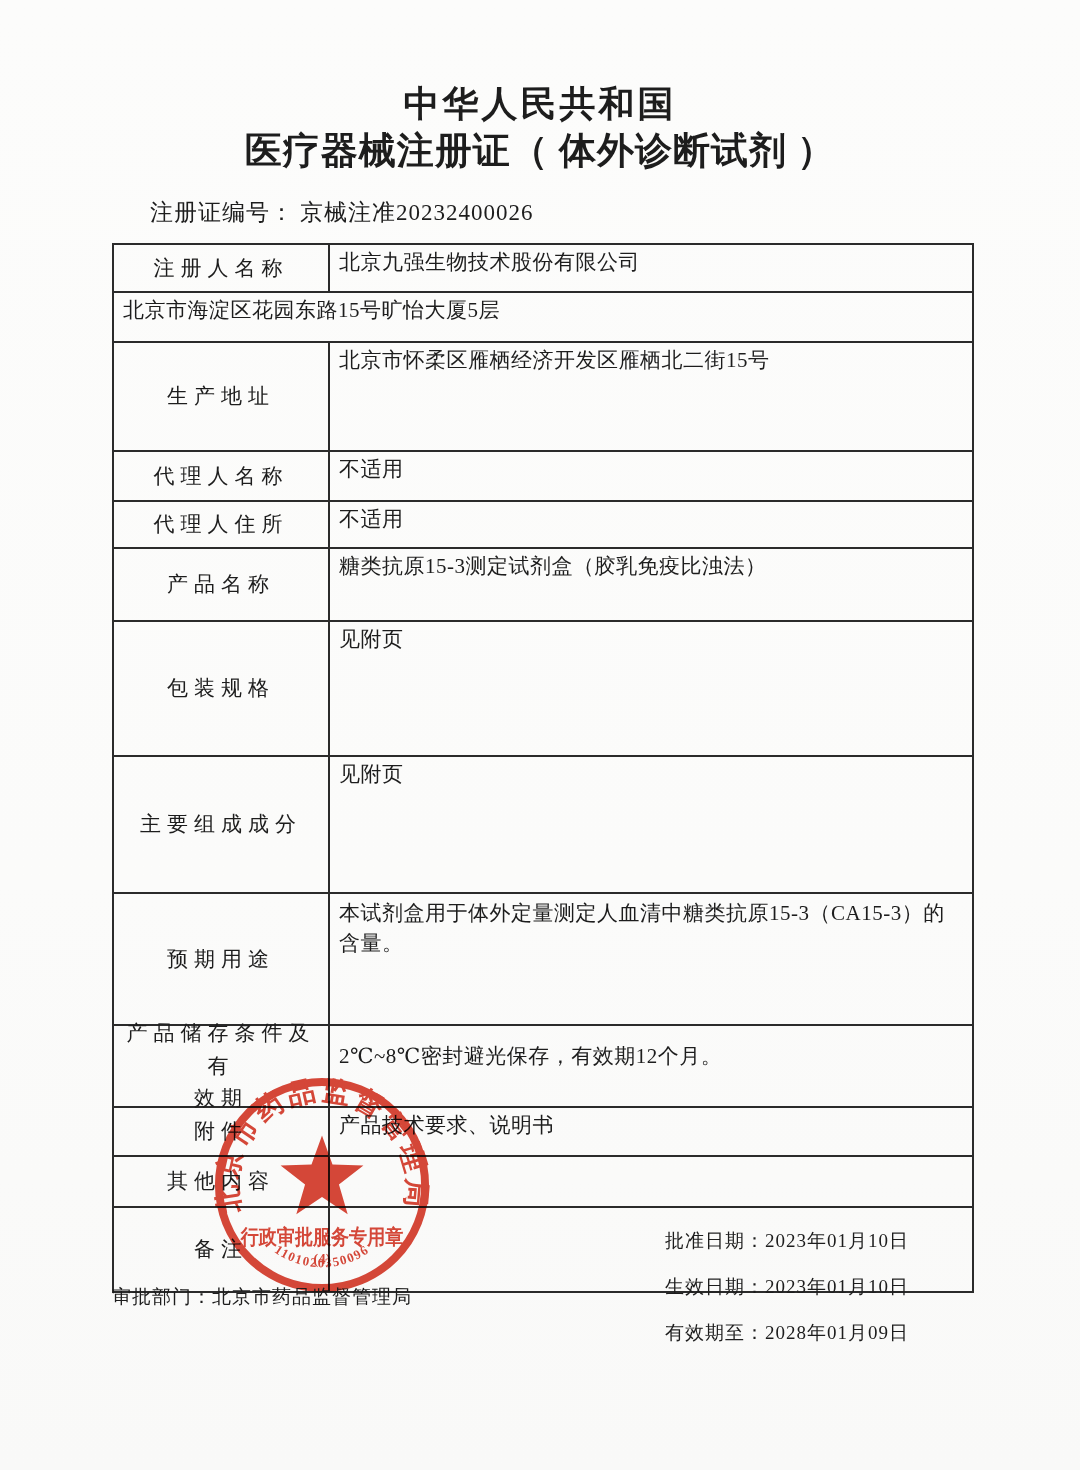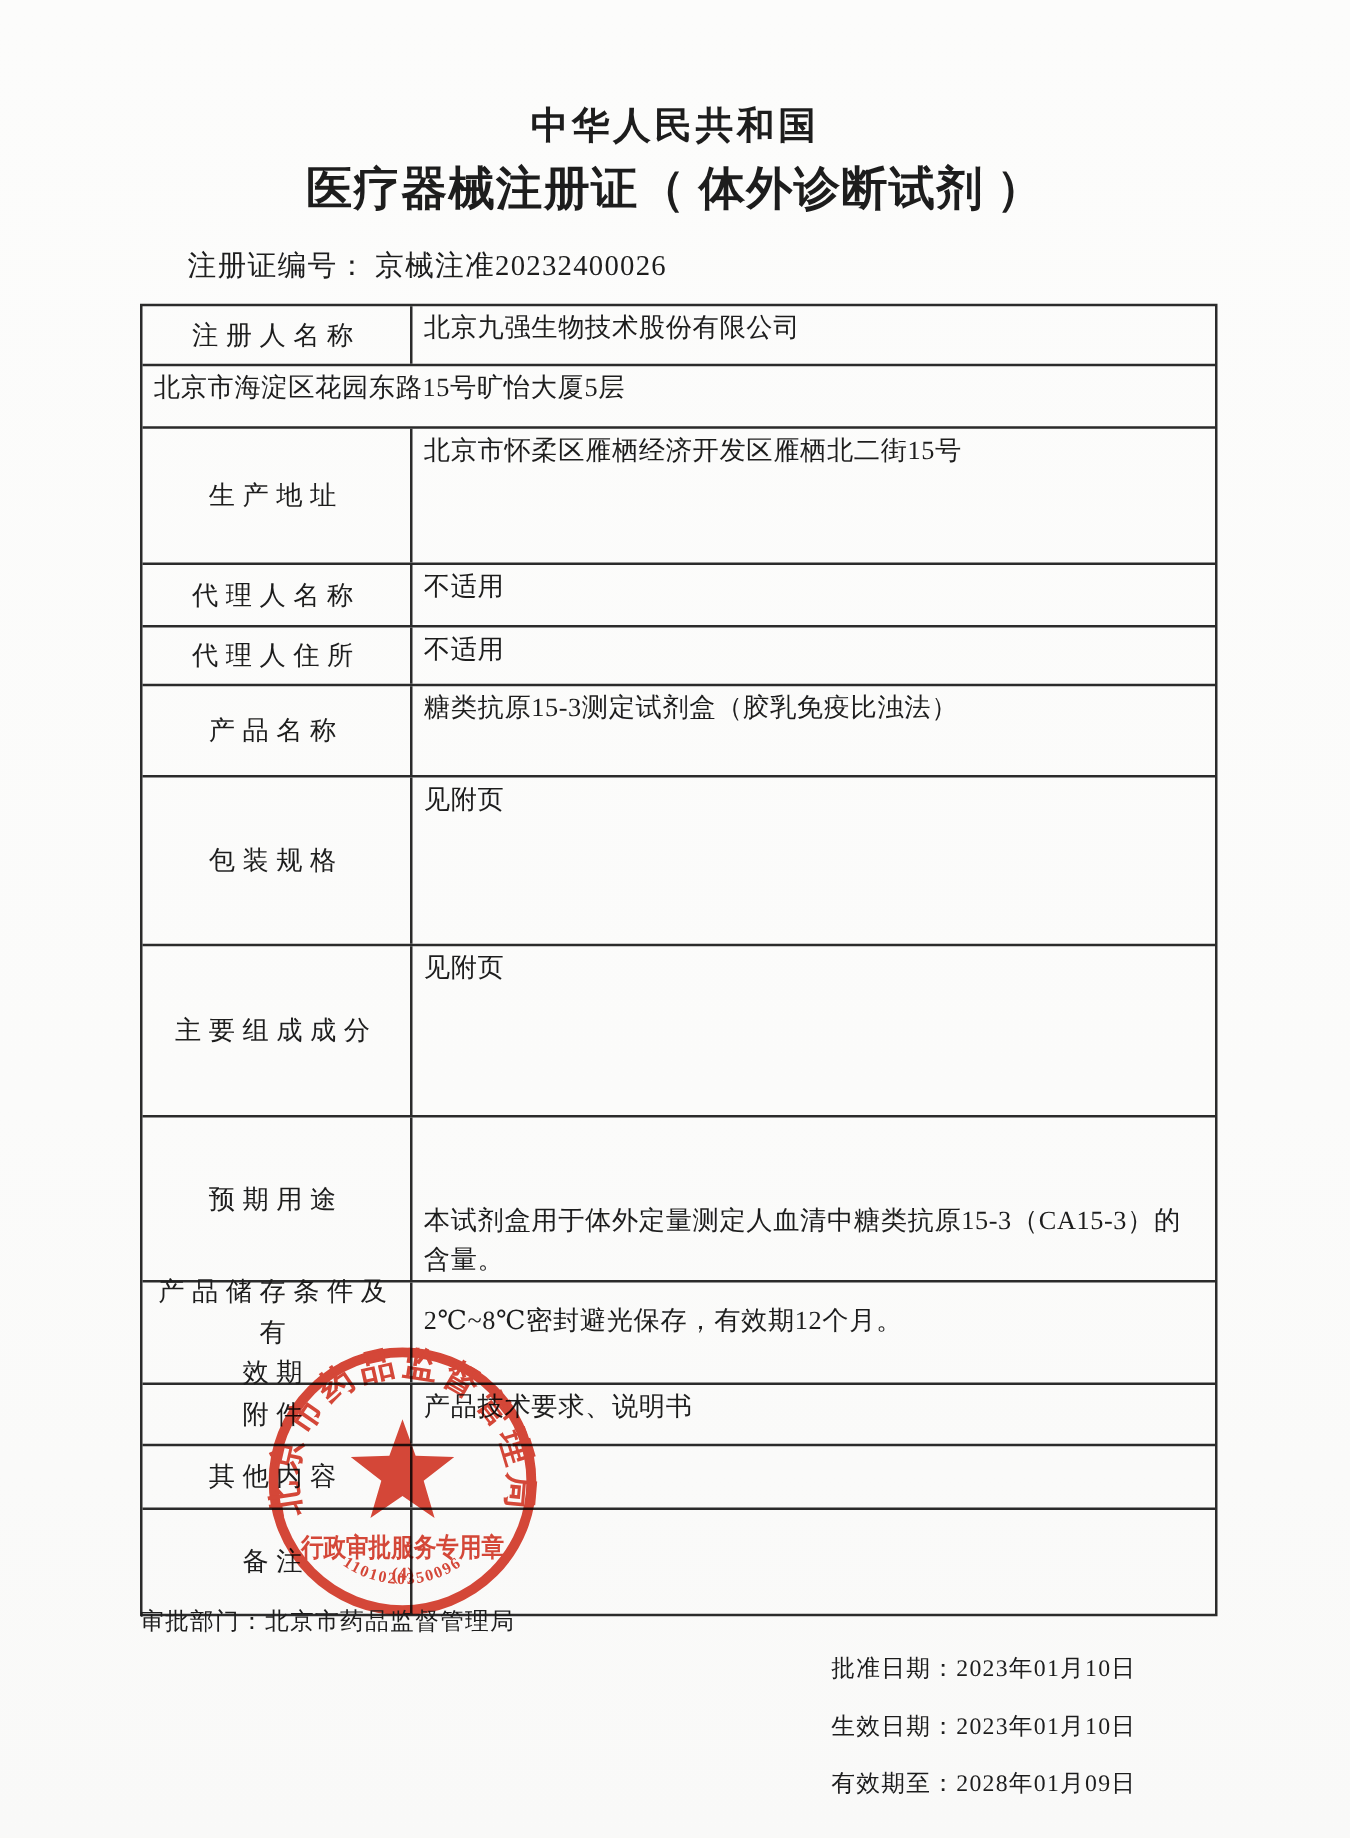--- a/index.html
+++ b/index.html
@@ -10,21 +10,21 @@
     color:#1d1d1d;
     position:relative;
     overflow:hidden;
   }
   .page{
     position:absolute;left:0;top:0;width:1080px;height:1470px;
     background:linear-gradient(180deg,#fcfcfb 0%,#fbfbfa 60%,#f9f9f8 100%);
   }
   .title1{
     position:absolute;left:0;top:80px;width:1080px;
-    text-align:center;font-size:30px;font-weight:bold;letter-spacing:3px;
+    text-align:center;font-size:36px;font-weight:bold;letter-spacing:3px;
   }
   .title2{
     position:absolute;left:0;top:126px;width:1080px;
     text-align:center;font-size:37px;font-weight:bold;letter-spacing:1px;
   }
   .regline{
     position:absolute;left:150px;top:197px;font-size:23px;letter-spacing:1px;
   }
   .regline .regval{margin-left:6px;}
   .cert-table{
@@ -38,38 +38,38 @@
     width:216px;flex:0 0 216px;border-right:2px solid #2b2b2b;box-sizing:border-box;
     display:flex;align-items:center;justify-content:center;
     text-align:center;font-size:21px;letter-spacing:6px;
     white-space:pre-line;line-height:1.55;padding:0 0;
   }
   .tvalue{
     flex:1;display:flex;align-items:flex-start;
     font-size:21px;line-height:1.45;letter-spacing:0.5px;
     padding:2px 14px 2px 9px;box-sizing:border-box;
   }
-  .va-top{align-items:flex-end;padding-top:19px;}
+  .va-top{align-items:flex-start;padding-top:4px;}
   .va-overlap{align-items:center;padding-top:0;}
   .va-overlap .cellText{transform:translateY(-9px);background:transparent;}
   
   .h48{height:48px}.h50{height:50px}.h109{height:109px}.h47{height:47px}
   .h57{height:73px}.h135{height:135px}.h137{height:137px}.h132{height:132px}
   .h82{height:82px}.h49{height:49px}.h51{height:51px}.h83{height:83px}
   .stamp{
     position:absolute;left:211px;top:1074px;width:222px;height:222px;
     mix-blend-mode:multiply;opacity:0.93;
   }
   .stamp .red{fill:#d63a2a;}
   .stamp text{fill:#d63a2a;font-family:"Liberation Serif","DejaVu Serif",serif;}
   .footer-left{
     position:absolute;left:112px;top:1284px;font-size:19px;letter-spacing:1px;
   }
   .footer-dates{
-    position:absolute;left:665px;top:1322px;font-size:19px;letter-spacing:1px;
+    position:absolute;left:665px;top:1228px;font-size:19px;letter-spacing:1px;
     display:grid;row-gap:20px;
   }
 </style>
 </head>
 <body>
 
 <div class="page">
 
   <div class="title1">中华人民共和国</div>
   <div class="title2">医疗器械注册证（ 体外诊断试剂 ）</div>

